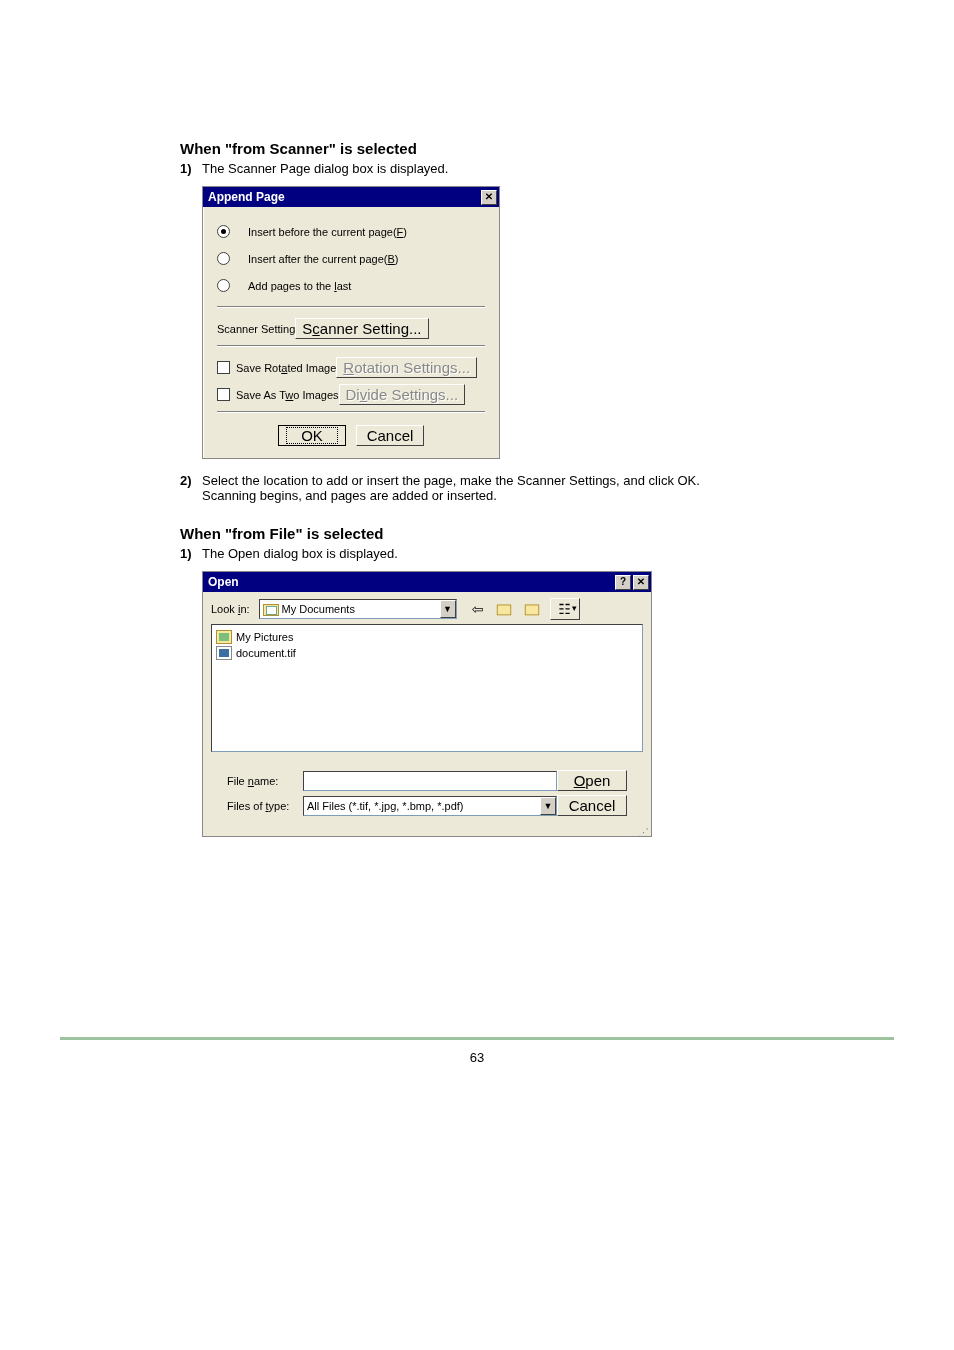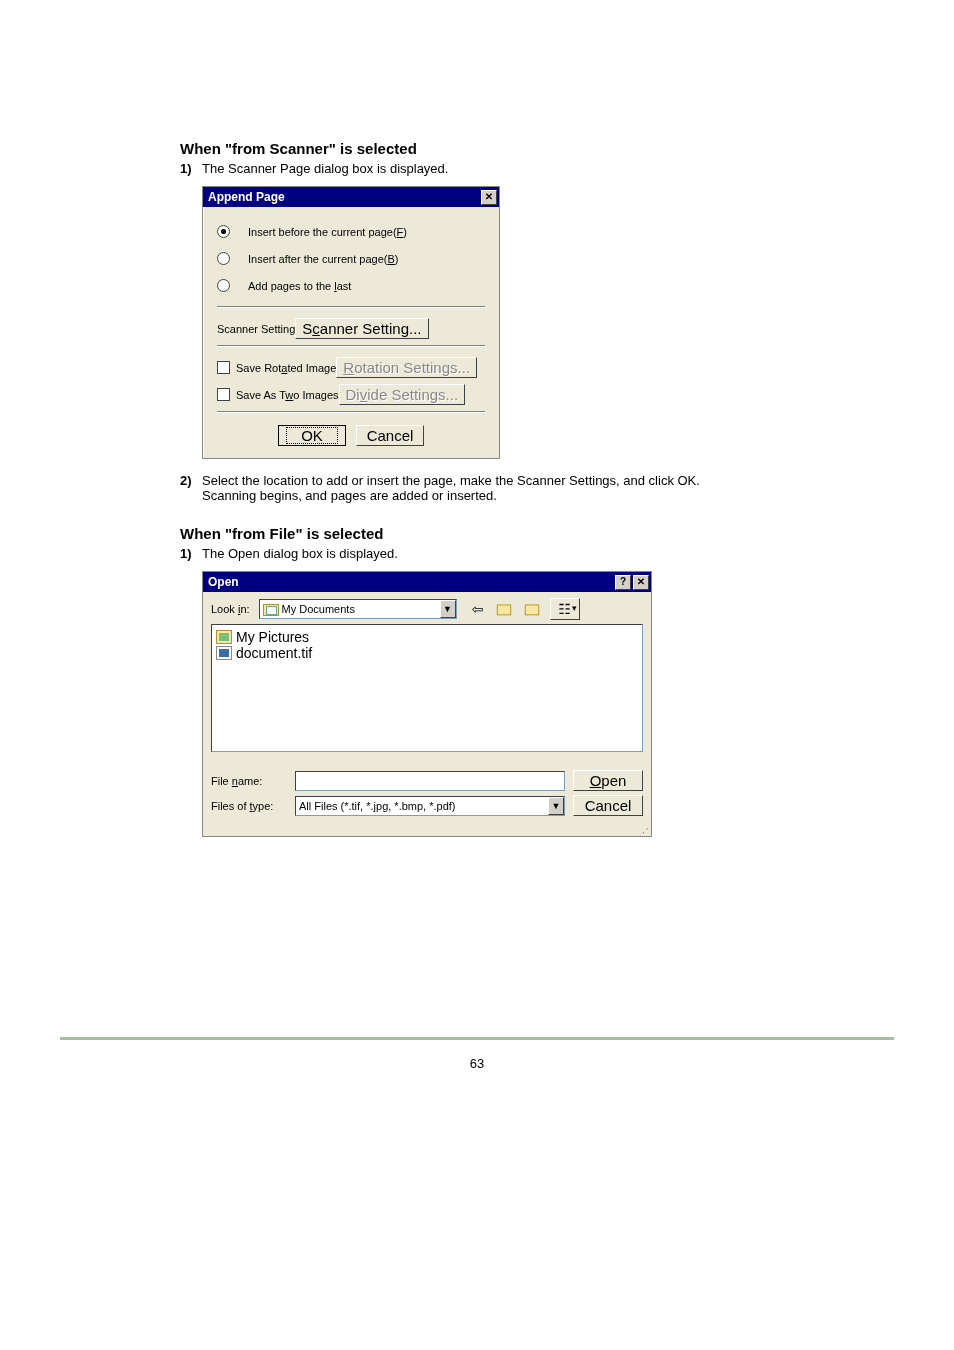--- a/index.html
+++ b/index.html
@@ -213,52 +213,52 @@
   .tool-icons {display:flex;gap:4px;}
   .tool-ico{
     width:22px;height:20px;border:1px solid transparent;display:flex;align-items:center;justify-content:center;font-size:14px;color:#000;
   }
   .tool-ico.viewmenu{border:1px solid #fff;border-right-color:#404040;border-bottom-color:#404040;background:#ece9d8;width:28px;position:relative;}
   .tool-ico.viewmenu::after{content:"▾";font-size:9px;position:absolute;right:2px;top:4px;}
   .file-area{
     margin:0 8px 8px 8px;
     background:#fff;border:1px solid #7f9db9;
     border-top-color:#404040;border-left-color:#404040;
-    height:118px;padding:4px;font-family:Tahoma,Arial,sans-serif;font-size:14px;
+    height:118px;padding:4px;font-family:Tahoma,Arial,sans-serif;font-size:11px;
   }
   .file-item{display:flex;align-items:center;gap:4px;height:16px;}
   .pic-icon{
     width:16px;height:14px;display:inline-block;position:relative;
     background:#f7e7a1;border:1px solid #b09030;box-sizing:border-box;
   }
   .pic-icon::after{content:"";position:absolute;left:2px;top:2px;width:10px;height:8px;background:#7ac07a;}
   .tif-icon{
     width:16px;height:14px;display:inline-block;position:relative;
     background:#fff;border:1px solid #888;box-sizing:border-box;
   }
   .tif-icon::after{content:"";position:absolute;left:2px;top:2px;width:10px;height:8px;background:#3b6ea5;}
   .open-bottom{
     background:#ece9d8;padding:6px 8px 8px 8px;font-family:Tahoma,Arial,sans-serif;font-size:11px;
   }
-  .ob-row{display:flex;align-items:center;gap:8px;margin:4px 0;}
+  .ob-row{display:flex;align-items:center;margin:4px 16px;}
   .ob-row .lbl{width:76px;}
   .textfield{
     height:20px;background:#fff;border:1px solid #7f9db9;border-top-color:#404040;border-left-color:#404040;flex:1;box-sizing:border-box;
   }
   .ob-row .btn{min-width:70px;}
   .resize-grip{
     text-align:right;font-size:11px;color:#888;padding-right:2px;line-height:8px;height:8px;
   }
 
   .page-footer{
     border-top:3px solid #9ec29e;
     margin:120px 60px 0 60px;
     text-align:center;
     font-size:13px;
-    padding-top:16px;
+    padding-top:10px;
   }
 </style>
 </head>
 <body>
 
 <div class="page">
 
   <h3>When "from Scanner" is selected</h3>
   <div class="step-line">
     <span class="step-num">1)</span><span>The Scanner Page dialog box is displayed.</span>

